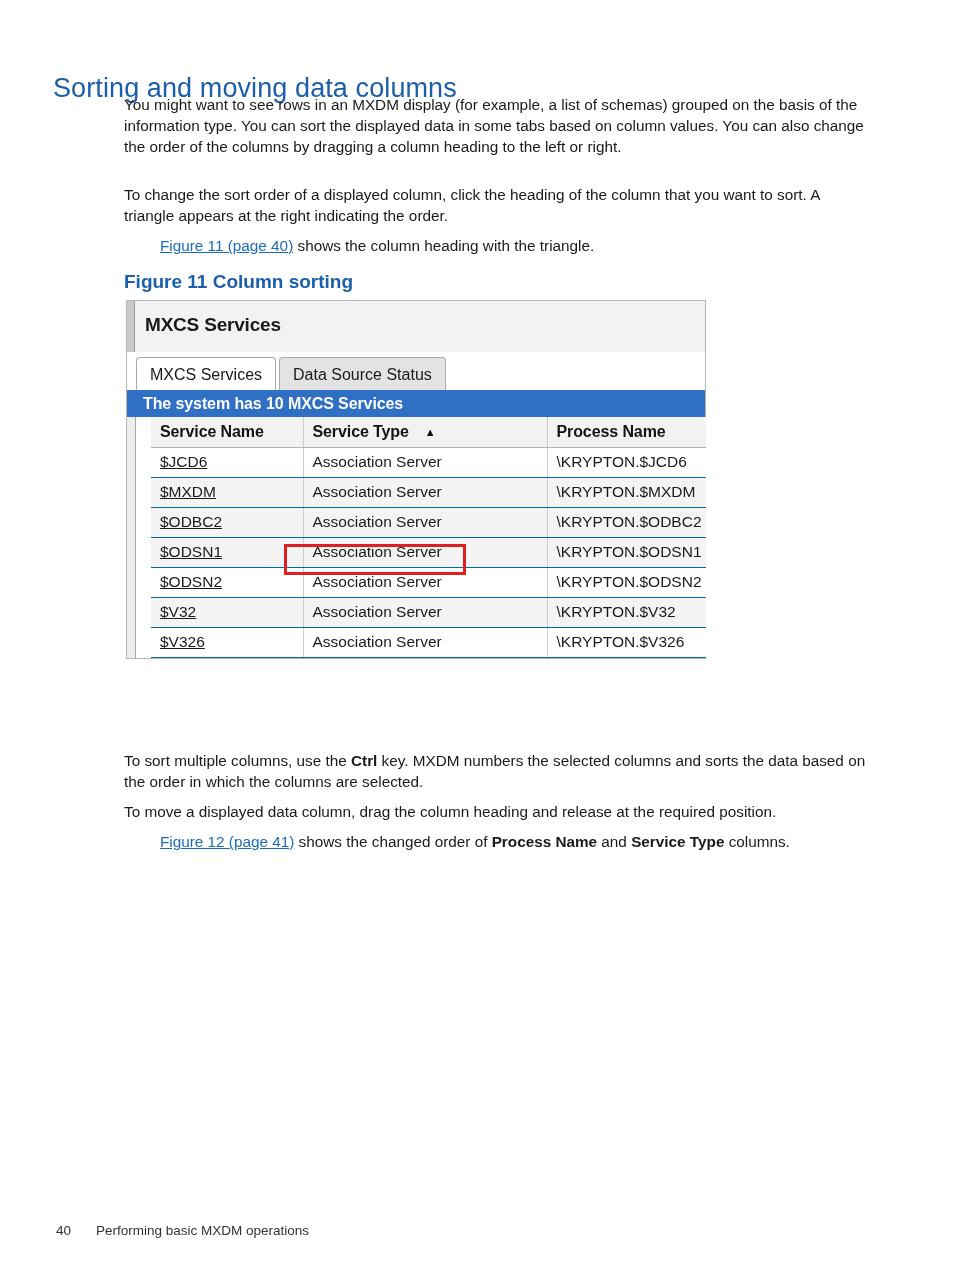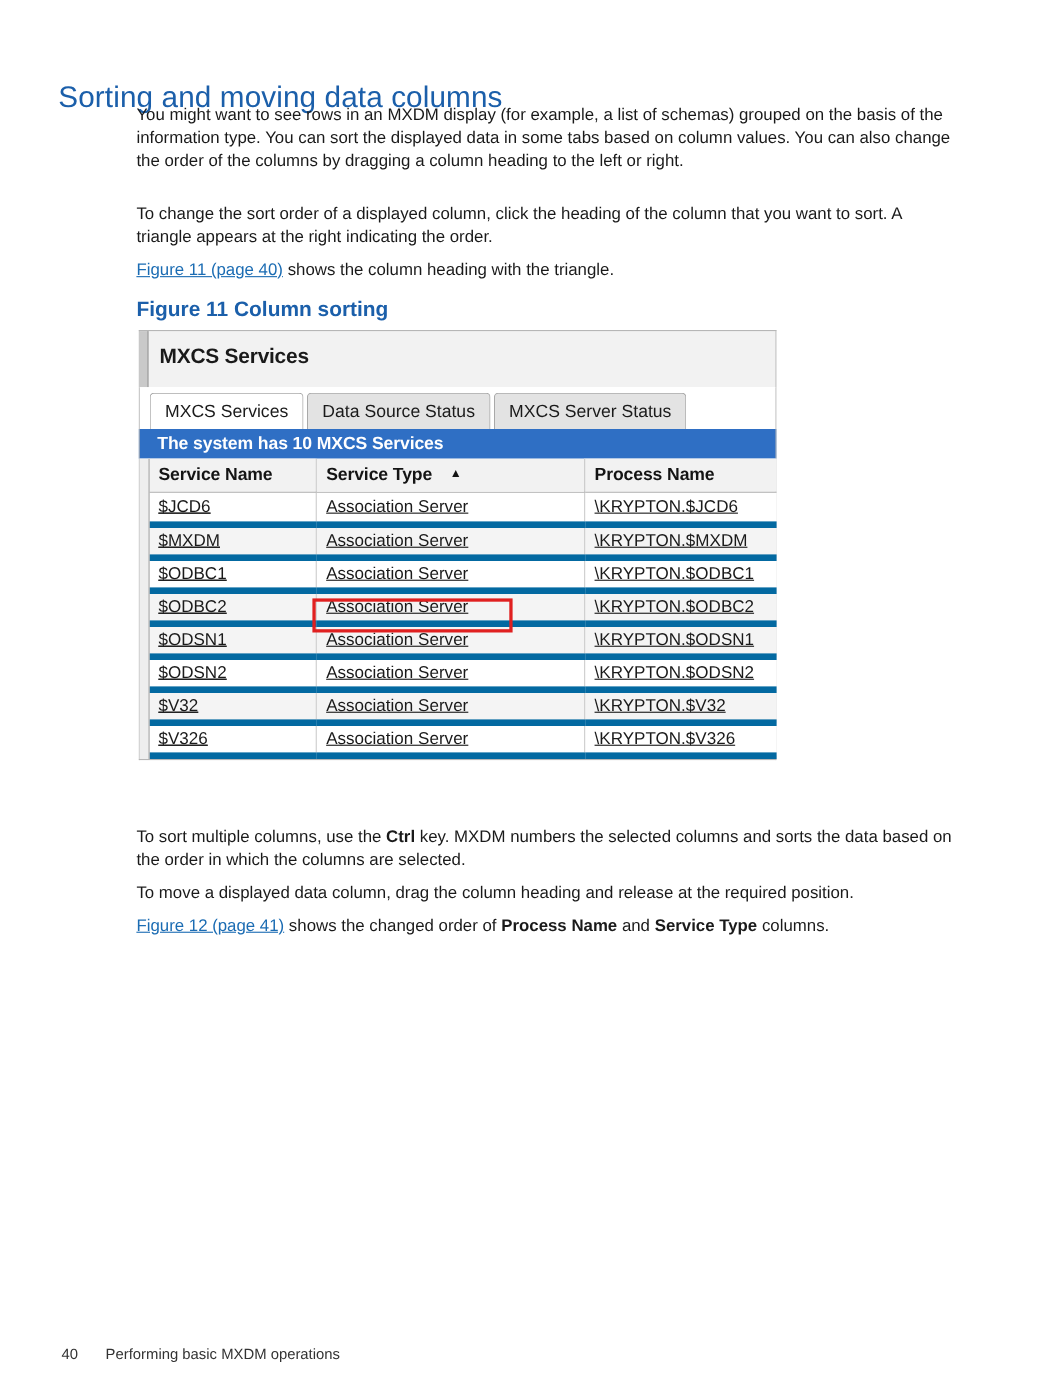--- a/index.html
+++ b/index.html
@@ -35,20 +35,21 @@
     width: 748px;
     font-size: 15.3px;
     line-height: 21px;
     color: #1a1a1a;
   }
   .body-block p {
     margin: 0 0 9px 0;
   }
   .link {
     color: #1b6cb3;
+    margin-left: 36px;
   }
   .bold {
     font-weight: bold;
   }
 
   
   .fig-caption {
     position: absolute;
     left: 124px;
     top: 271px;
@@ -161,21 +162,21 @@
     bottom: 0;
     width: 8px;
     background: #eeeeee;
     border-right: 1px solid #a8a8a8;
     z-index: 3;
   }
   table.grid {
     border-collapse: collapse;
     width: 100%;
     table-layout: fixed;
-    margin-left: 8px;
+    margin-left: 24px;
     padding-left: 14px;
   }
   table.grid th {
     background: #f2f2f2;
     font-size: 16px;
     font-weight: bold;
     color: #141414;
     text-align: left;
     height: 30px;
     padding: 0 9px;
@@ -184,24 +185,23 @@
     box-sizing: border-box;
     white-space: nowrap;
     letter-spacing: -0.1px;
   }
   table.grid td {
     font-size: 15.5px;
     color: #1a1a1a;
     height: 30px;
     padding: 0 9px;
     border-right: 1px solid #cdcdcd;
-    border-bottom: 6px solid #0369a1;
-    box-sizing: border-box;
-    white-space: nowrap;
-    text-decoration: underline;
+    border-bottom: 1px solid #0369a1;
+    box-sizing: border-box;
+    white-space: nowrap;
   }
   table.grid tr.odd td {
     background: #ffffff;
   }
   table.grid tr.even td {
     background: #f4f4f4;
   }
   .svc-link {
     text-decoration: underline;
     color: #1a1a1a;
@@ -268,21 +268,20 @@
 <div class="figure">
 
   <div class="app-titlebar">
     <span class="grip"></span>
     <span class="app-title-text">MXCS Services</span>
   </div>
 
   <div class="tab-strip">
     <div class="tab active">MXCS Services</div>
     <div class="tab">Data Source Status</div>
-    <div class="tab">MXCS Server Status</div>
   </div>
 
   <div class="banner">The system has 10 MXCS Services</div>
 
   <div class="grid-wrap">
     <span class="grid-gutter"></span>
     <div class="red-box"></div>
     <table class="grid">
       <colgroup>
         <col class="col-name">
@@ -300,25 +299,20 @@
         <tr class="odd">
           <td><span class="svc-link">$JCD6</span></td>
           <td>Association Server</td>
           <td>\KRYPTON.$JCD6</td>
         </tr>
         <tr class="even">
           <td><span class="svc-link">$MXDM</span></td>
           <td>Association Server</td>
           <td>\KRYPTON.$MXDM</td>
         </tr>
-        <tr class="odd">
-          <td><span class="svc-link">$ODBC1</span></td>
-          <td>Association Server</td>
-          <td>\KRYPTON.$ODBC1</td>
-        </tr>
         <tr class="even">
           <td><span class="svc-link">$ODBC2</span></td>
           <td>Association Server</td>
           <td>\KRYPTON.$ODBC2</td>
         </tr>
         <tr class="even">
           <td><span class="svc-link">$ODSN1</span></td>
           <td>Association Server</td>
           <td>\KRYPTON.$ODSN1</td>
         </tr>

